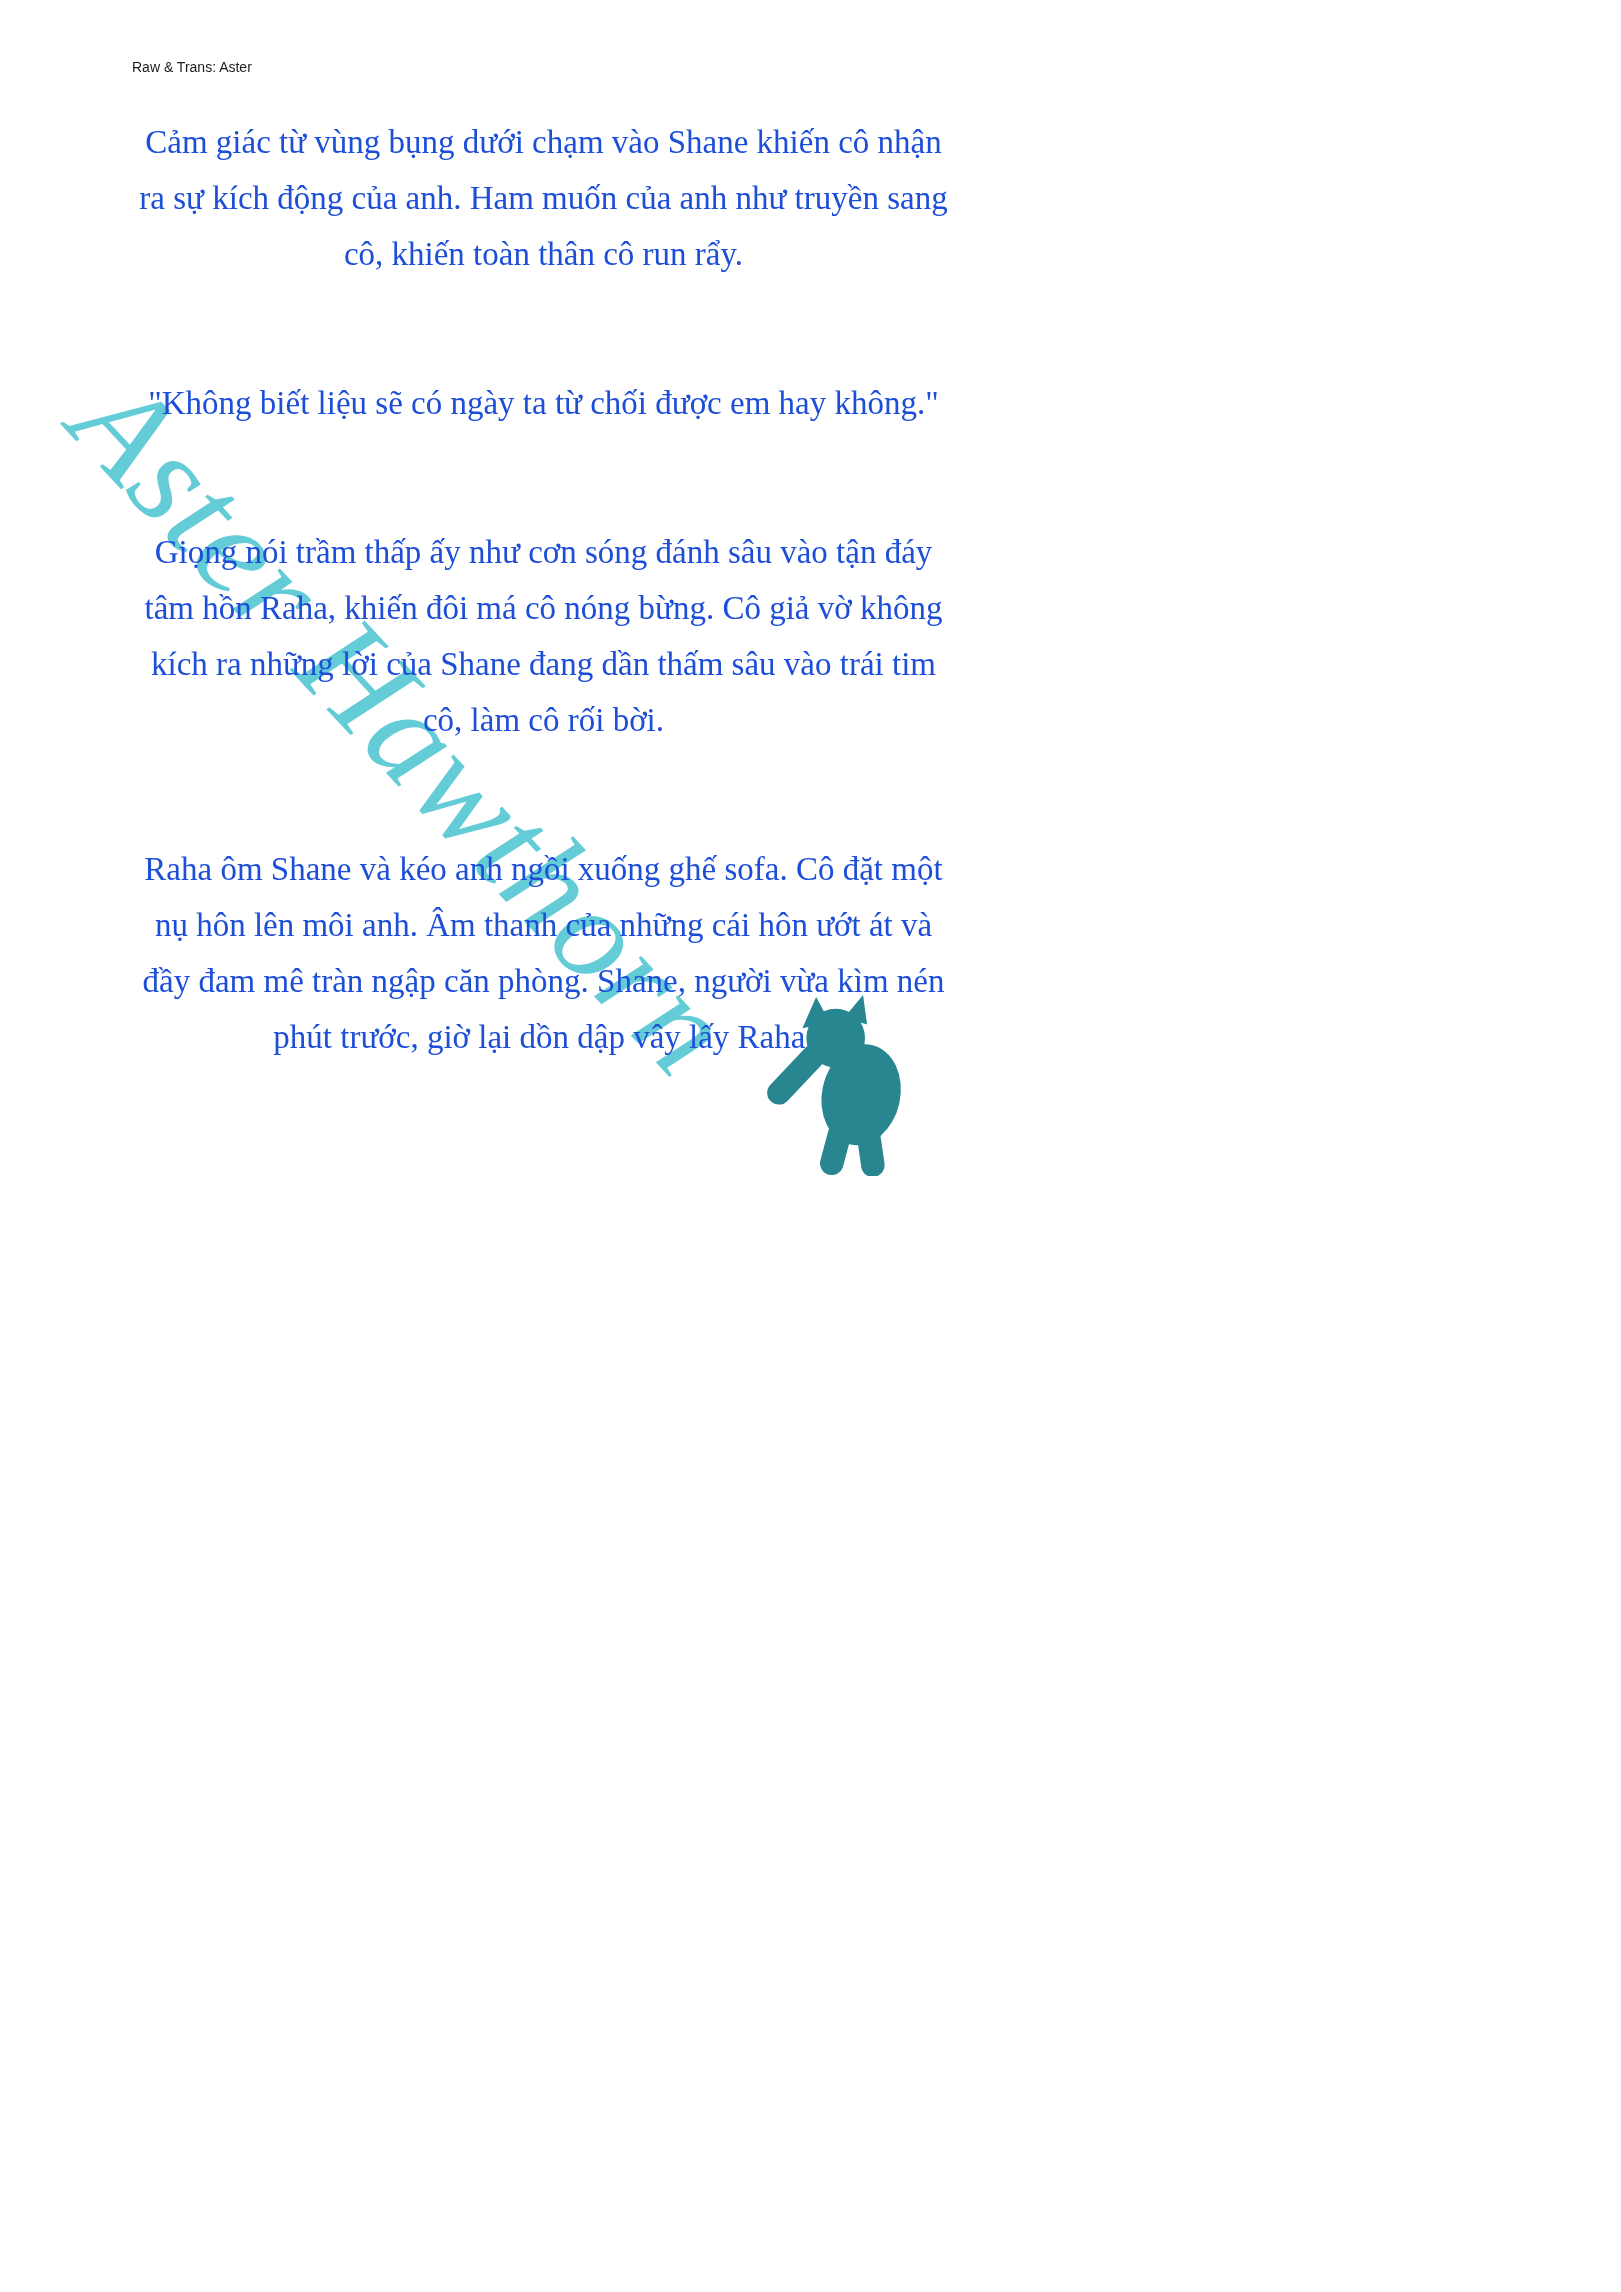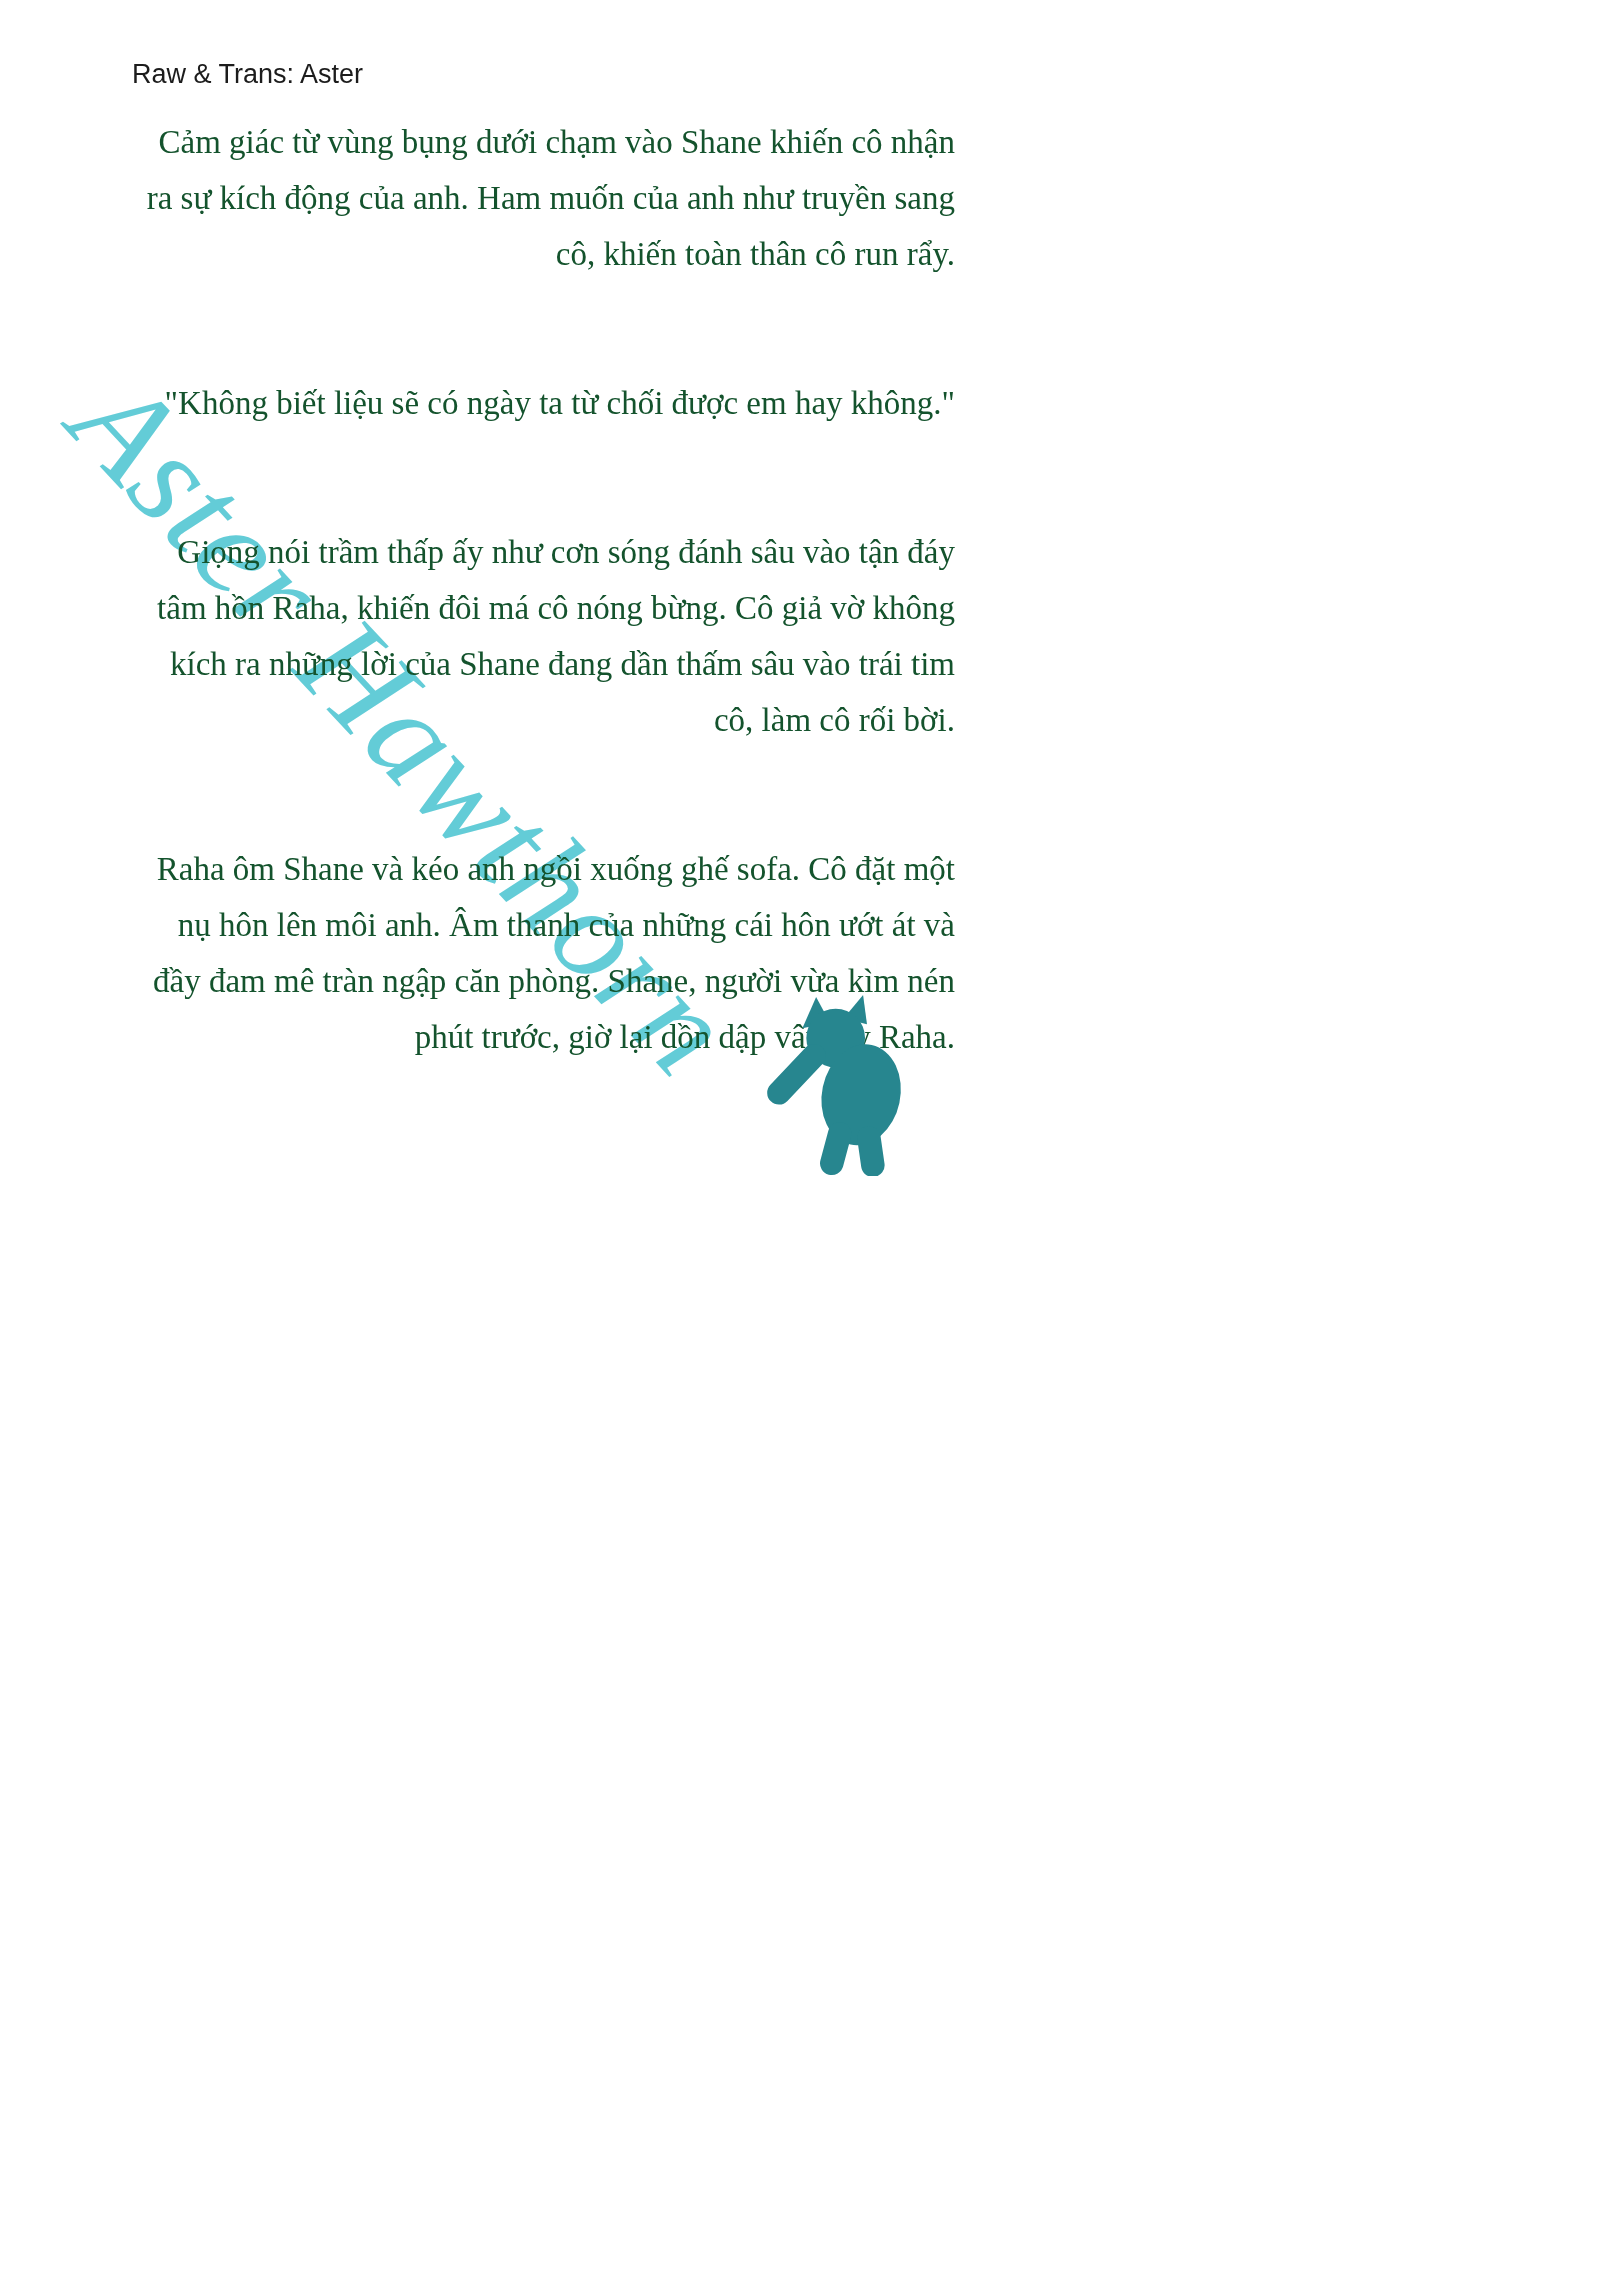--- a/index.html
+++ b/index.html
@@ -14,38 +14,38 @@
     background: #ffffff;
     overflow: hidden;
     font-family: "Liberation Serif", serif;
     color: #000000;
   }
   .credit {
     position: absolute;
     left: 132px;
     top: 59px;
     font-family: "Liberation Sans", sans-serif;
-    font-size: 27px;
+    font-size: 14px;
     color: #1c1c1c;
     z-index: 3;
   }
   .content {
     position: absolute;
     left: 132px;
     top: 114px;
     width: 823px;
     z-index: 2;
   }
   .content p {
     margin: 0 0 93px 0;
     font-size: 33px;
     line-height: 56px;
     font-family: "Liberation Serif", serif;
-    color: #14532d;
-    text-align: right;
+    color: #1d4ed8;
+    text-align: center;
   }
   .watermark {
     position: absolute;
     left: 155px;
     top: 345px;
     z-index: 1;
     font-family: "Liberation Serif", serif;
     font-style: italic;
     font-size: 135px;
     white-space: nowrap;

